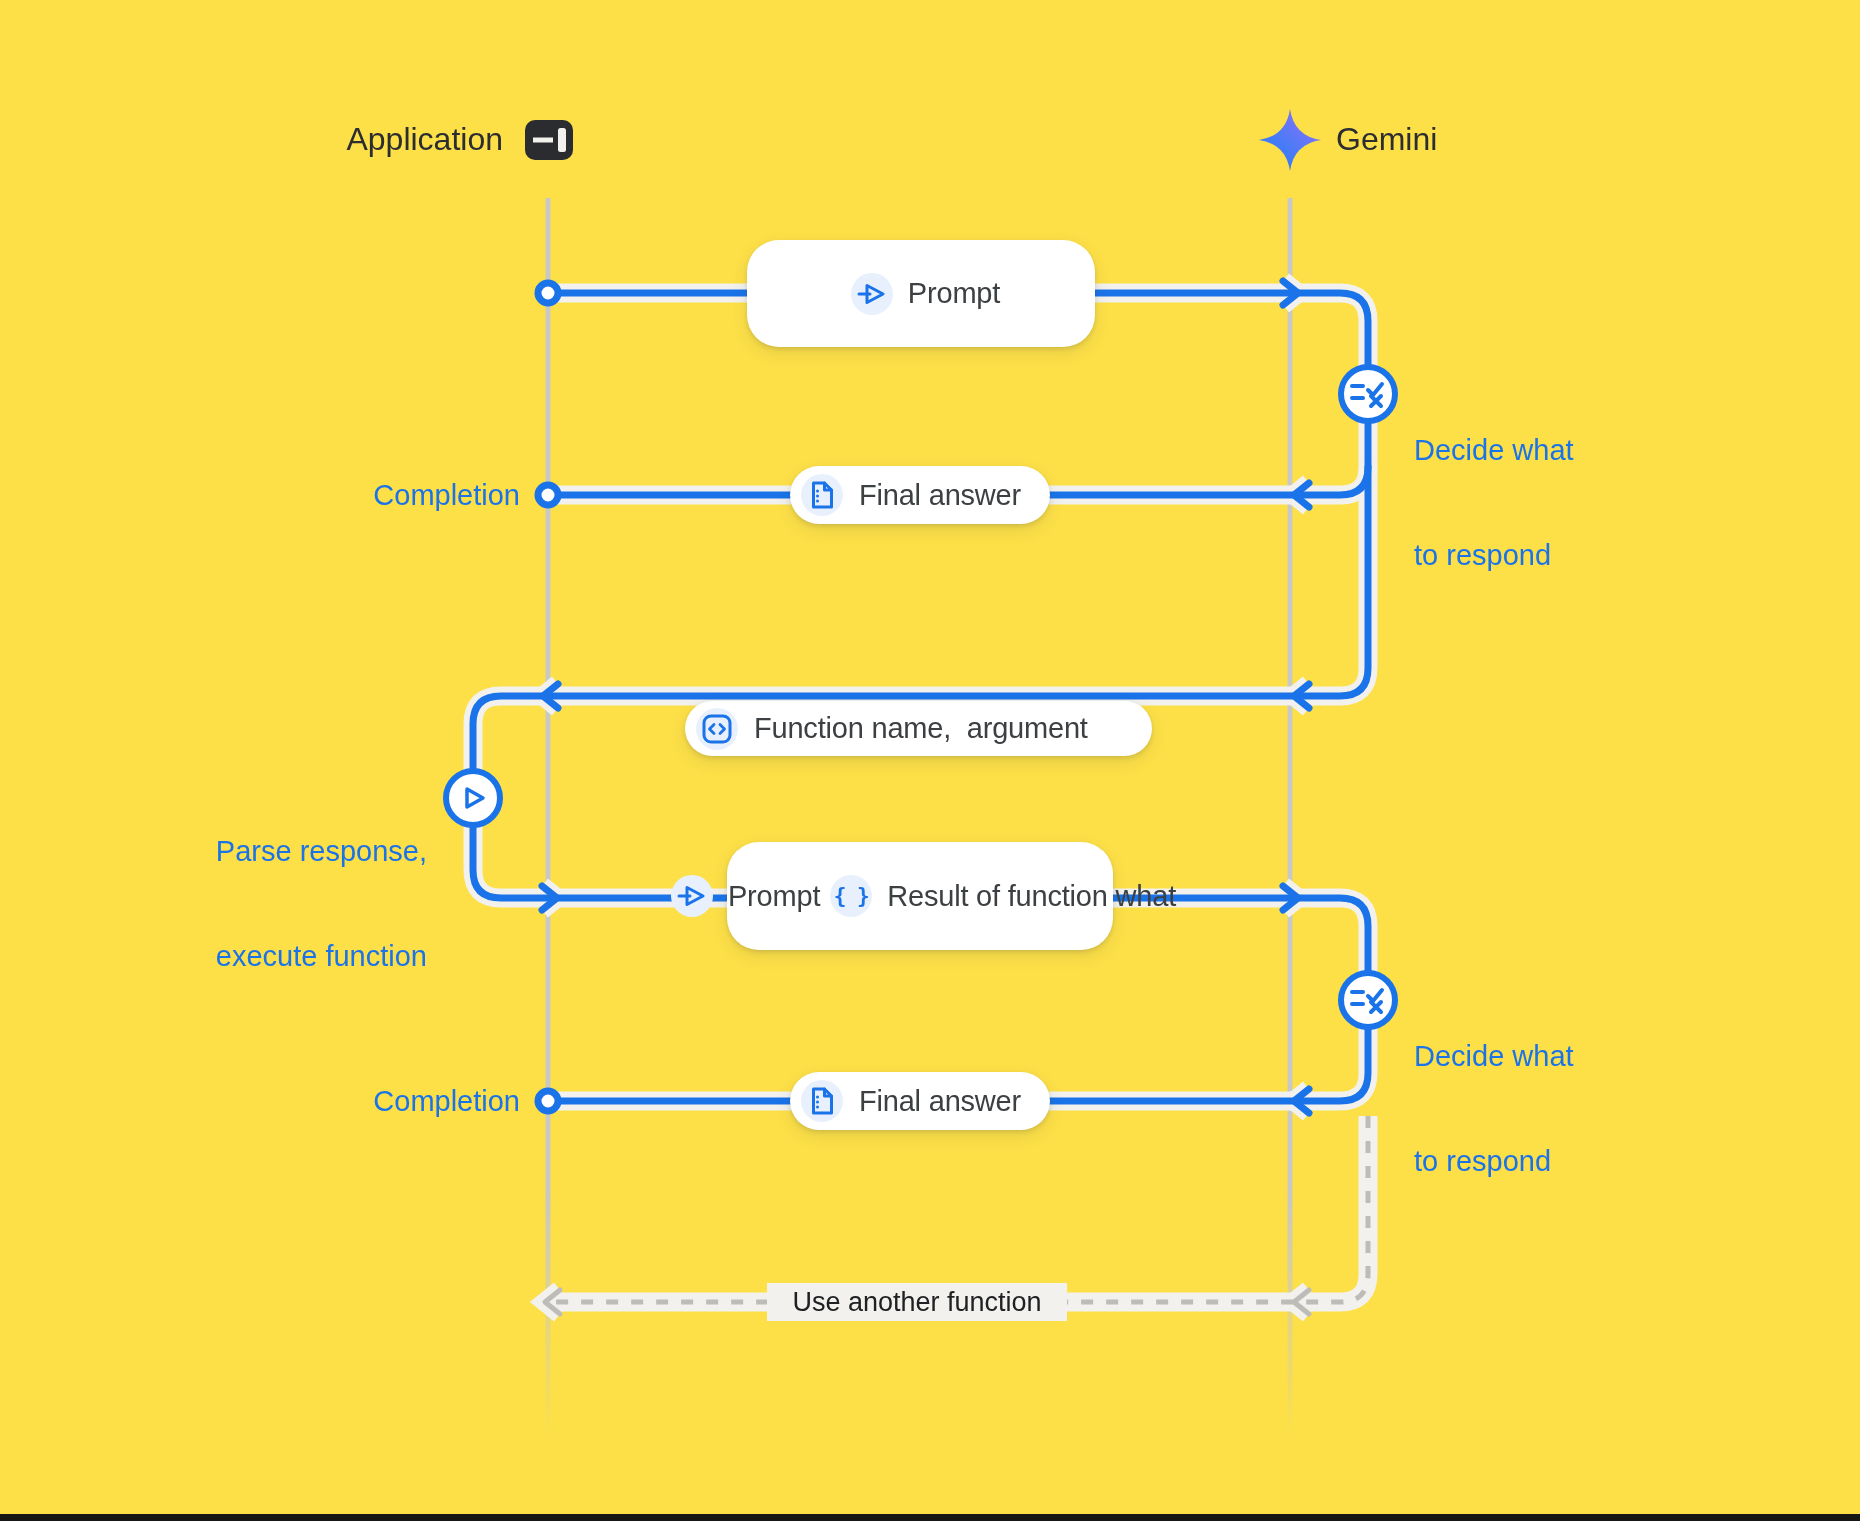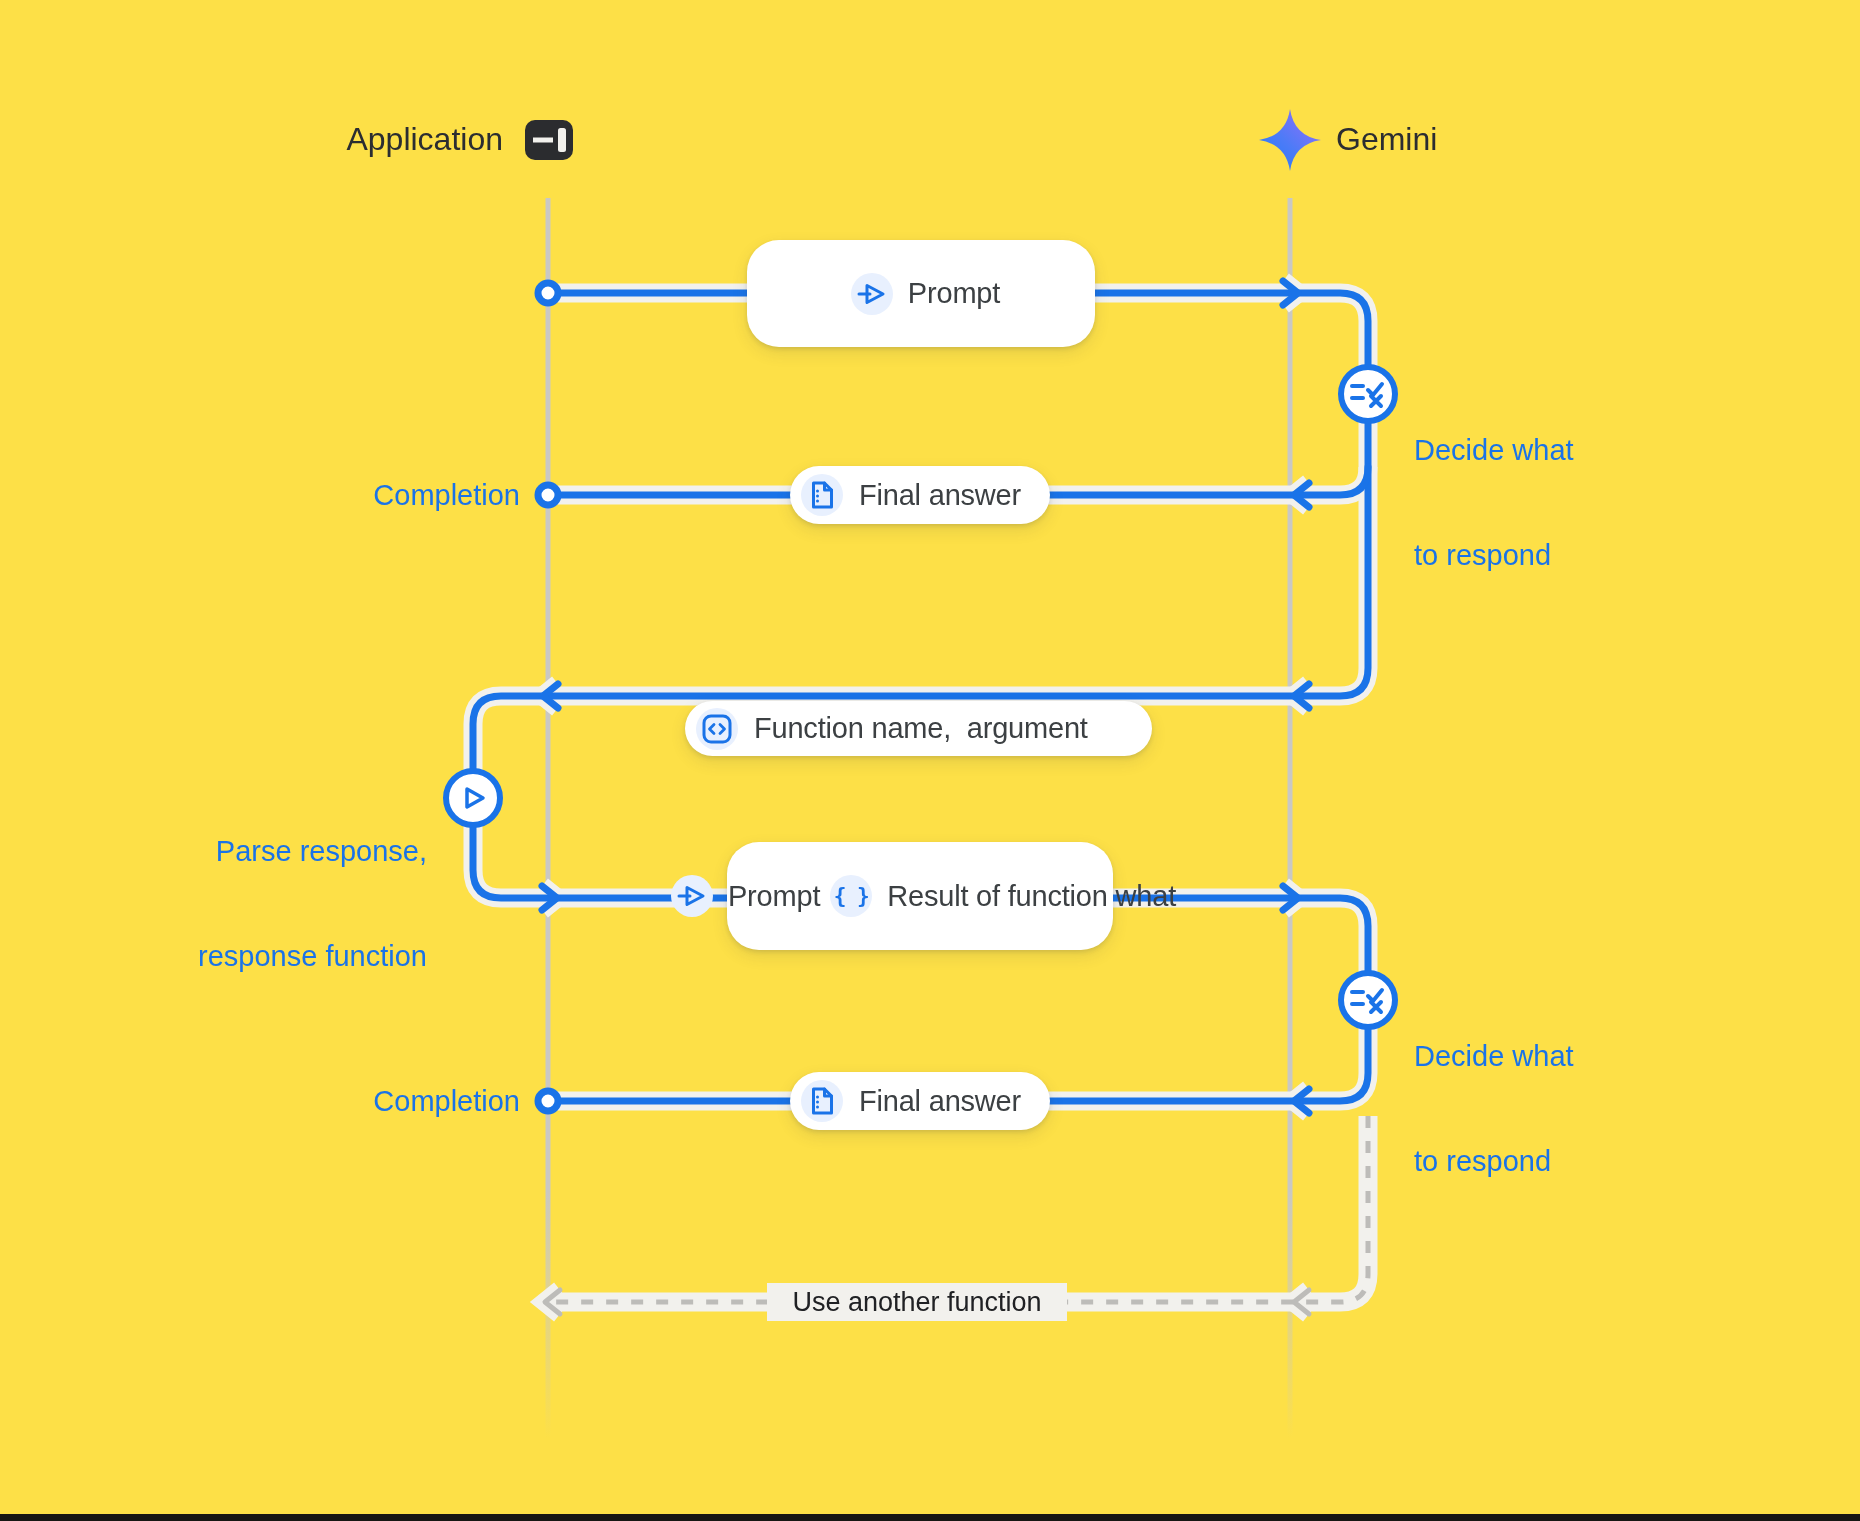--- a/index.html
+++ b/index.html
@@ -169,21 +169,21 @@
         <rect x="-13" y="-13" width="26" height="26" rx="7" stroke-width="3"></rect>
         <path d="M -3 -4.5 L -7.5 0 L -3 4.5" stroke-width="2.8"></path>
         <path d="M 3 -4.5 L 7.5 0 L 3 4.5" stroke-width="2.8"></path>
       </svg>
     </span>
     <span class="pill-label">Function name,  argument</span>
   </div>
 
   <div class="abs blue-label right" style="left:167px;top:764px;width:260px;">
     <div>Parse response,</div>
-    <div>response function</div>
+    <div>execute function</div>
   </div>
 
   <div class="pill double" style="left:727px;top:842px;width:386px;height:108px;padding-left:7px;">
     <div class="row">
       <span class="icon-circle">
         <svg width="42" height="42" viewBox="-21 -21 42 42" stroke="#1a73e8" fill="none" stroke-linecap="round" stroke-linejoin="round">
           <path d="M -5 -8.5 L 11 0 L -5 8.5 Z" stroke-width="3"></path>
           <path d="M -13 0 H -2" stroke-width="3"></path>
         </svg>
       </span>

